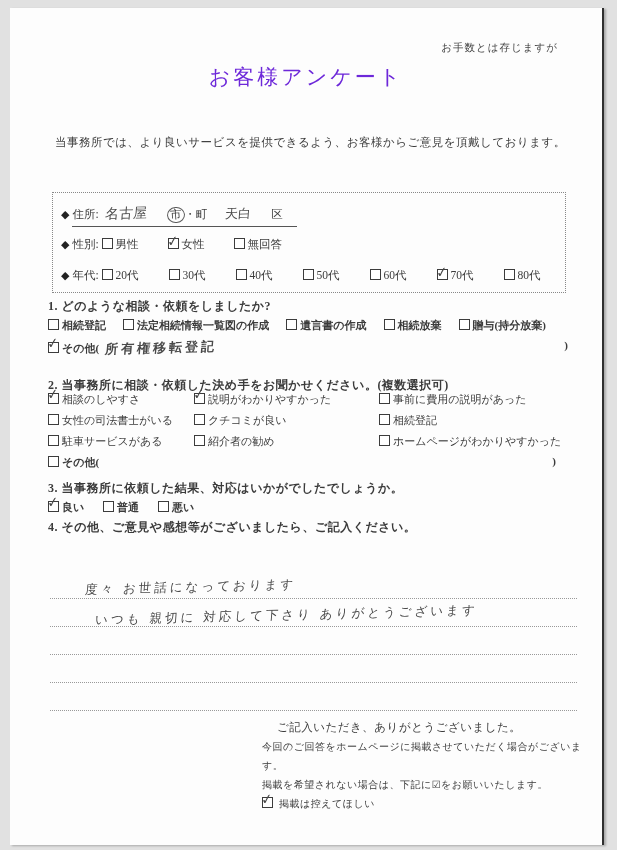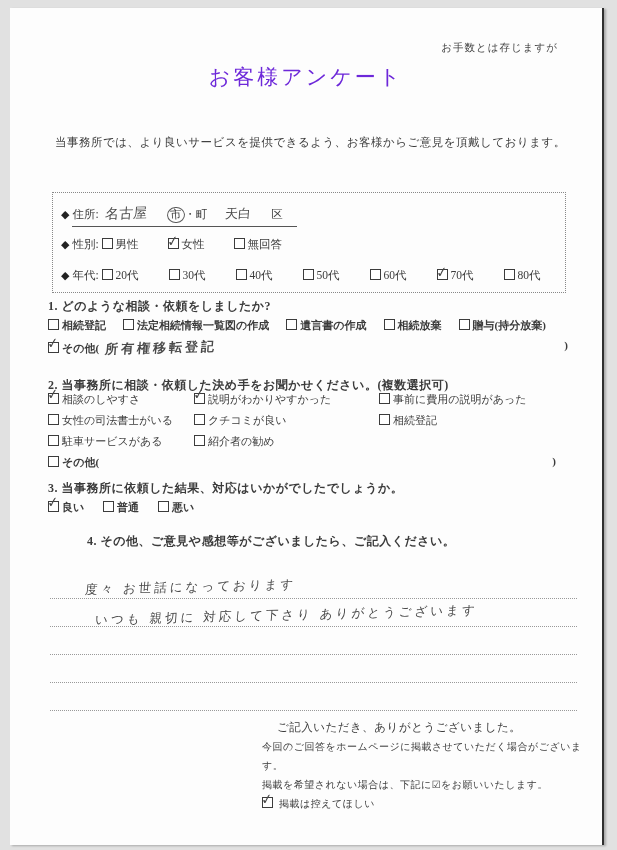--- a/index.html
+++ b/index.html
@@ -142,30 +142,31 @@
   <h2 class="qhead" style="top:369px;">2. 当事務所に相談・依頼した決め手をお聞かせください。(複数選択可)</h2>
   <div class="grid3">
       <span class="cbitem"><span class="cb"><span class="tick">✓</span></span><span class="cblabel">相談のしやすさ</span></span>
       <span class="cbitem"><span class="cb"><span class="tick">✓</span></span><span class="cblabel">説明がわかりやすかった</span></span>
       <span class="cbitem"><span class="cb"></span><span class="cblabel">事前に費用の説明があった</span></span>
       <span class="cbitem"><span class="cb"></span><span class="cblabel">女性の司法書士がいる</span></span>
       <span class="cbitem"><span class="cb"></span><span class="cblabel">クチコミが良い</span></span>
       <span class="cbitem"><span class="cb"></span><span class="cblabel">相続登記</span></span>
       <span class="cbitem"><span class="cb"></span><span class="cblabel">駐車サービスがある</span></span>
       <span class="cbitem"><span class="cb"></span><span class="cblabel">紹介者の勧め</span></span>
+      <span class="cbitem"><span class="cb"></span><span class="cblabel">ホームページがわかりやすかった</span></span>
     </div>
   <div class="qrow" style="top:447px;">
     <span class="cbgroup"><span class="cbitem"><span class="cb"></span><span class="cblabel">その他</span></span></span><span>(</span>
     <span class="close-paren" style="right:12px;">)</span>
   </div>
 
   <h2 class="qhead" style="top:472px;">3. 当事務所に依頼した結果、対応はいかがでしたでしょうか。</h2>
   <div class="qrow g-q3" style="top:492px;"><span class="cbitem"><span class="cb"><span class="tick">✓</span></span><span class="cblabel">良い</span></span><span class="cbitem"><span class="cb"></span><span class="cblabel">普通</span></span><span class="cbitem"><span class="cb"></span><span class="cblabel">悪い</span></span></div>
 
-  <h2 class="qhead" style="top:525px;margin-left:39px;">4. その他、ご意見や感想等がございましたら、ご記入ください。</h2>
+  <h2 class="qhead" style="top:511px;">4. その他、ご意見や感想等がございましたら、ご記入ください。</h2>
   <div class="answer-area">
     <div class="answer-line al-1">
         <span class="hw">度々 お世話になっております</span>
       </div>
     <div class="answer-line al-2">
         <span class="hw">いつも 親切に 対応して下さり ありがとうございます</span>
       </div>
     <div class="answer-line">
         <span class="hw"></span>
       </div>

